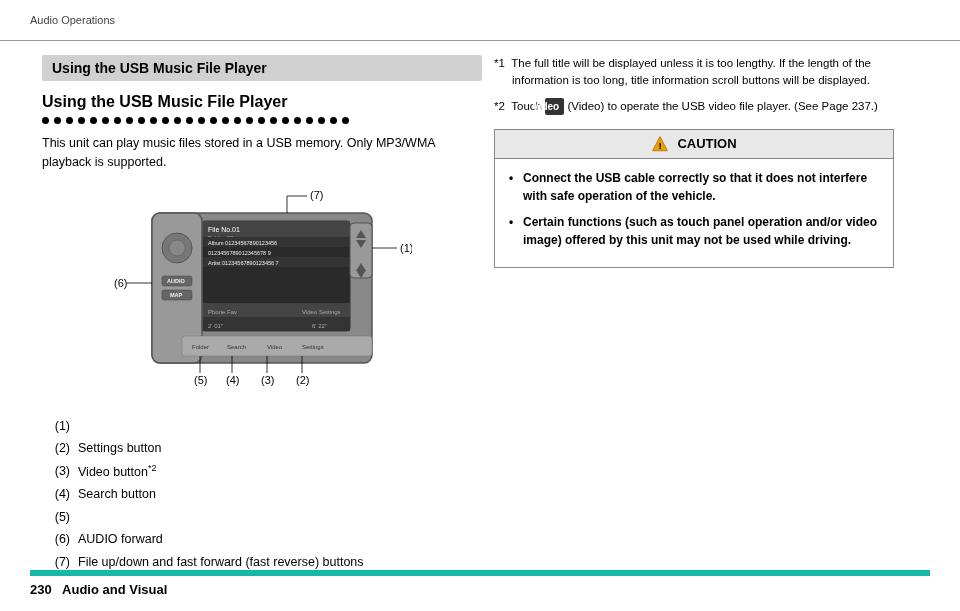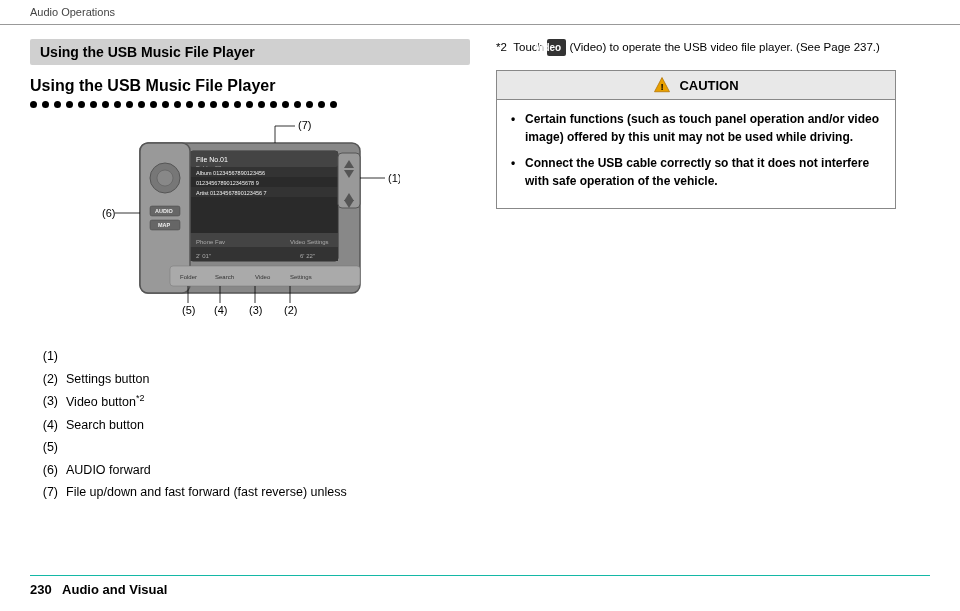--- a/index.html
+++ b/index.html
@@ -7,28 +7,29 @@
       font-family: Arial, Helvetica, sans-serif;
       font-size: 13px;
       background: #fff;
       color: #000;
       width: 960px;
       min-height: 611px;
       position: relative;
     }
     .page-header {
       border-bottom: 1px solid #999;
-      padding: 6px 30px;
+      padding: 14px 30px;
       font-size: 11px;
       color: #444;
     }
     .content-area {
       display: flex;
       padding: 0 30px;
-      gap: 26px;
+      gap: 12px;
+      margin-left: 12px;
     }
     .left-col {
       flex: 1;
       max-width: 440px;
       padding-top: 14px;
     }
     .right-col {
       flex: 1;
       max-width: 400px;
       padding-top: 14px;
@@ -151,21 +152,21 @@
       left: 0;
       font-weight: bold;
     }
     
     .page-footer {
       position: absolute;
       bottom: 14px;
       left: 30px;
       font-size: 13px;
       font-weight: bold;
-      border-top: 1px solid #14b8a6;
+      border-top: 6px solid #14b8a6;
       padding-top: 6px;
       width: calc(100% - 60px);
     }
   </style>
 </head>
 <body>
 
 <div class="page-header">
   <span>Audio Operations</span>
 </div>
@@ -202,20 +203,21 @@
       <span class="dot"></span>
       <span class="dot"></span>
       <span class="dot"></span>
       <span class="dot"></span>
       <span class="dot"></span>
       <span class="dot"></span>
       <span class="dot"></span>
       <span class="dot"></span>
     </div>
 
+    <p class="intro-text">This unit can play music files stored in a USB memory. Only MP3/WMA playback is supported.</p>
 
     <div class="device-diagram-container">
       <svg width="300" height="210" viewBox="0 0 300 210">
 
         <rect x="40" y="25" width="220" height="150" rx="8" ry="8" fill="#888" stroke="#555" stroke-width="1.5"></rect>
 
         <rect x="90" y="33" width="148" height="110" rx="3" ry="3" fill="#2a2a2a" stroke="#333" stroke-width="1"></rect>
 
         <rect x="90" y="33" width="148" height="16" rx="2" ry="2" fill="#444"></rect>
         <text x="96" y="44" fill="#fff" font-size="7" font-family="Arial">File No.01</text>
@@ -303,45 +305,48 @@
       </div>
       <div class="item-row">
         <span class="item-num">(5)</span>
       </div>
       <div class="item-row">
         <span class="item-num">(6)</span>
         <span class="item-text">AUDIO forward</span>
       </div>
       <div class="item-row">
         <span class="item-num">(7)</span>
-        <span class="item-text">File up/down and fast forward (fast reverse) unless</span>
+        <span class="item-text">File up/down and fast forward (fast reverse) buttons</span>
       </div>
     </div>
   </div>
 
   <div class="right-col">
 
+    <p class="note-line">
+      <span class="note-num">*1&nbsp;&nbsp;</span><span>The full title will be displayed unless it is too lengthy. If the length of the information is too long, title information scroll buttons will be displayed.</span>
+    </p>
 
     <p class="note-line">
       <span class="note-num">*2&nbsp;&nbsp;Touch </span><span class="video-badge">Video</span><span> (Video) to operate the USB video file player. (See Page 237.)</span>
     </p>
 
     <div class="caution-box">
       <div class="caution-header">
 
         <svg class="caution-icon" viewBox="0 0 24 24">
           <polygon points="12,2 22,21 2,21" fill="#e8a000" stroke="#b07000" stroke-width="1"></polygon>
           <text x="12" y="18" text-anchor="middle" font-size="13" font-weight="bold" fill="#000" font-family="Arial">!</text>
         </svg>
         <span>CAUTION</span>
       </div>
       <div class="caution-body">
         <ul>
+          <li>Connect the USB cable correctly so that it does not interfere with safe operation of the vehicle.</li>
           <li>Certain functions (such as touch panel operation and/or video image) offered by this unit may not be used while driving.</li>
-          <li>Connect the USB cable correctly so that it does not interfere with safe operation of the vehicle.</li>
         </ul>
       </div>
     </div>
   </div>
 </div>
 
 <div class="page-footer">
   <span>230</span>&nbsp;&nbsp;
   <span>Audio and Visual</span>
 </div>

